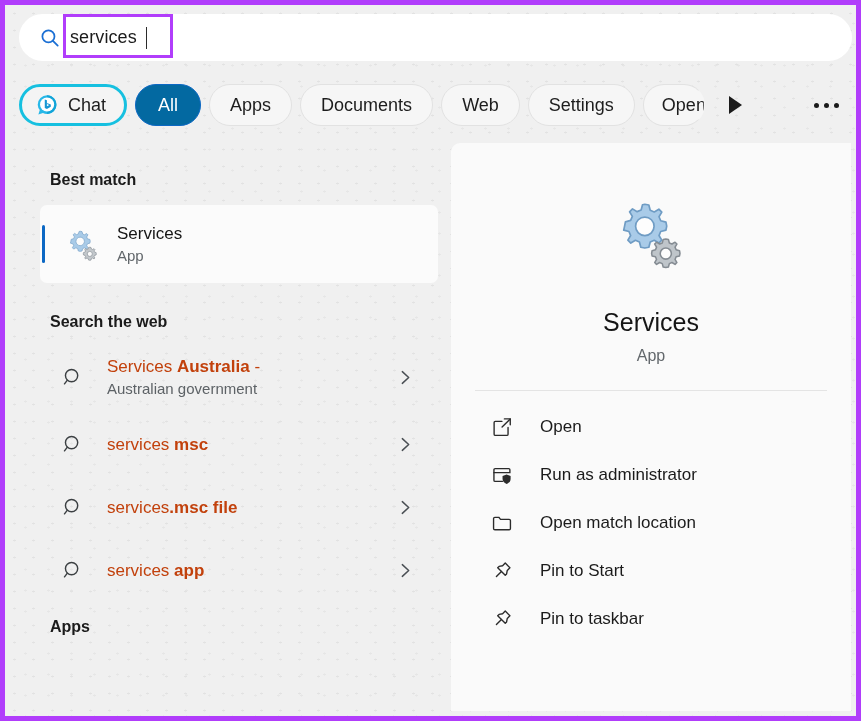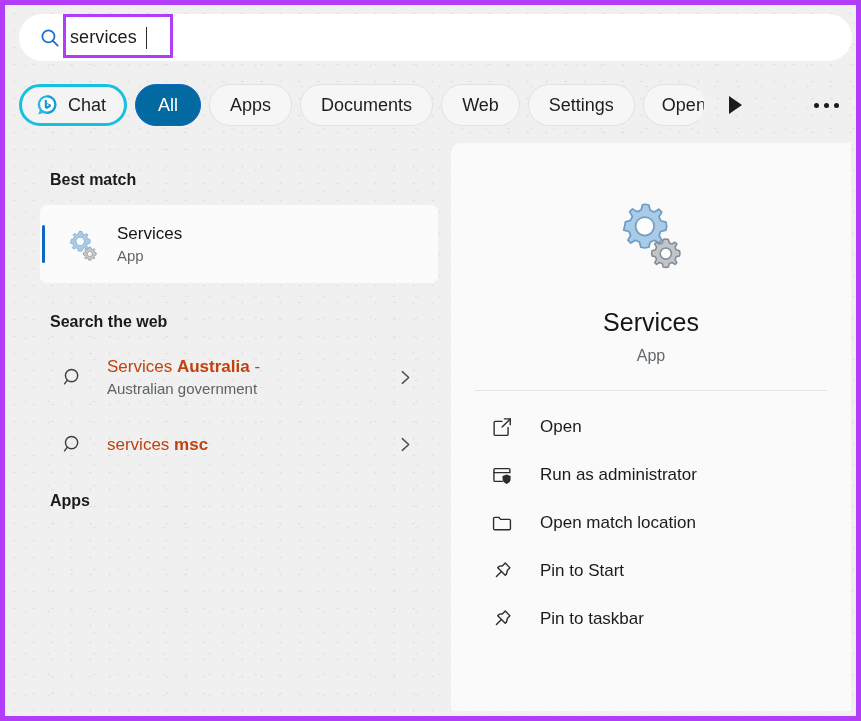--- a/index.html
+++ b/index.html
@@ -396,21 +396,45 @@
             <line x1="5.4" y1="15" x2="2.6" y2="18.6" stroke="#3c4043" stroke-width="1.5" stroke-linecap="round"></line>
           </svg>
           <div class="result-body">
             <div class="result-line"><span>services </span><b>msc</b></div>
           </div>
           <svg class="chev" viewBox="0 0 16 16">
             <polyline points="5,2.5 11,8 5,13.5" fill="none" stroke="#4a4f54" stroke-width="1.4" stroke-linecap="round" stroke-linejoin="round"></polyline>
           </svg>
         </div>
 
-
+        <div class="result-row">
+          <svg class="magnifier" viewBox="0 0 24 24">
+            <circle cx="10" cy="10" r="6.4" fill="none" stroke="#3c4043" stroke-width="1.5"></circle>
+            <line x1="5.4" y1="15" x2="2.6" y2="18.6" stroke="#3c4043" stroke-width="1.5" stroke-linecap="round"></line>
+          </svg>
+          <div class="result-body">
+            <div class="result-line"><span>services</span><b>.msc file</b></div>
+          </div>
+          <svg class="chev" viewBox="0 0 16 16">
+            <polyline points="5,2.5 11,8 5,13.5" fill="none" stroke="#4a4f54" stroke-width="1.4" stroke-linecap="round" stroke-linejoin="round"></polyline>
+          </svg>
+        </div>
+
+        <div class="result-row">
+          <svg class="magnifier" viewBox="0 0 24 24">
+            <circle cx="10" cy="10" r="6.4" fill="none" stroke="#3c4043" stroke-width="1.5"></circle>
+            <line x1="5.4" y1="15" x2="2.6" y2="18.6" stroke="#3c4043" stroke-width="1.5" stroke-linecap="round"></line>
+          </svg>
+          <div class="result-body">
+            <div class="result-line"><span>services </span><b>app</b></div>
+          </div>
+          <svg class="chev" viewBox="0 0 16 16">
+            <polyline points="5,2.5 11,8 5,13.5" fill="none" stroke="#4a4f54" stroke-width="1.4" stroke-linecap="round" stroke-linejoin="round"></polyline>
+          </svg>
+        </div>
       </div>
 
       <div class="section-title" style="padding-top:16px;">Apps</div>
     </div>
 
     <div class="right-pane">
       <div class="preview-head">
         <svg class="preview-icon" viewBox="0 0 48 48">
           <g>
             <path d="M20 6l2.6.5.9 3.4 2.6 1.1 3-1.8 1.9 1.9-1.8 3 1.1 2.6 3.4.9.5 2.6-.5 2.6-3.4.9-1.1 2.6 1.8 3-1.9 1.9-3-1.8-2.6 1.1-.9 3.4-2.6.5-2.6-.5-.9-3.4-2.6-1.1-3 1.8-1.9-1.9 1.8-3-1.1-2.6-3.4-.9L6.9 20l.5-2.6 3.4-.9 1.1-2.6-1.8-3 1.9-1.9 3 1.8 2.6-1.1.9-3.4z" fill="#a9cbe8" stroke="#6f9cc4" stroke-width="1.1" stroke-linejoin="round"></path>

